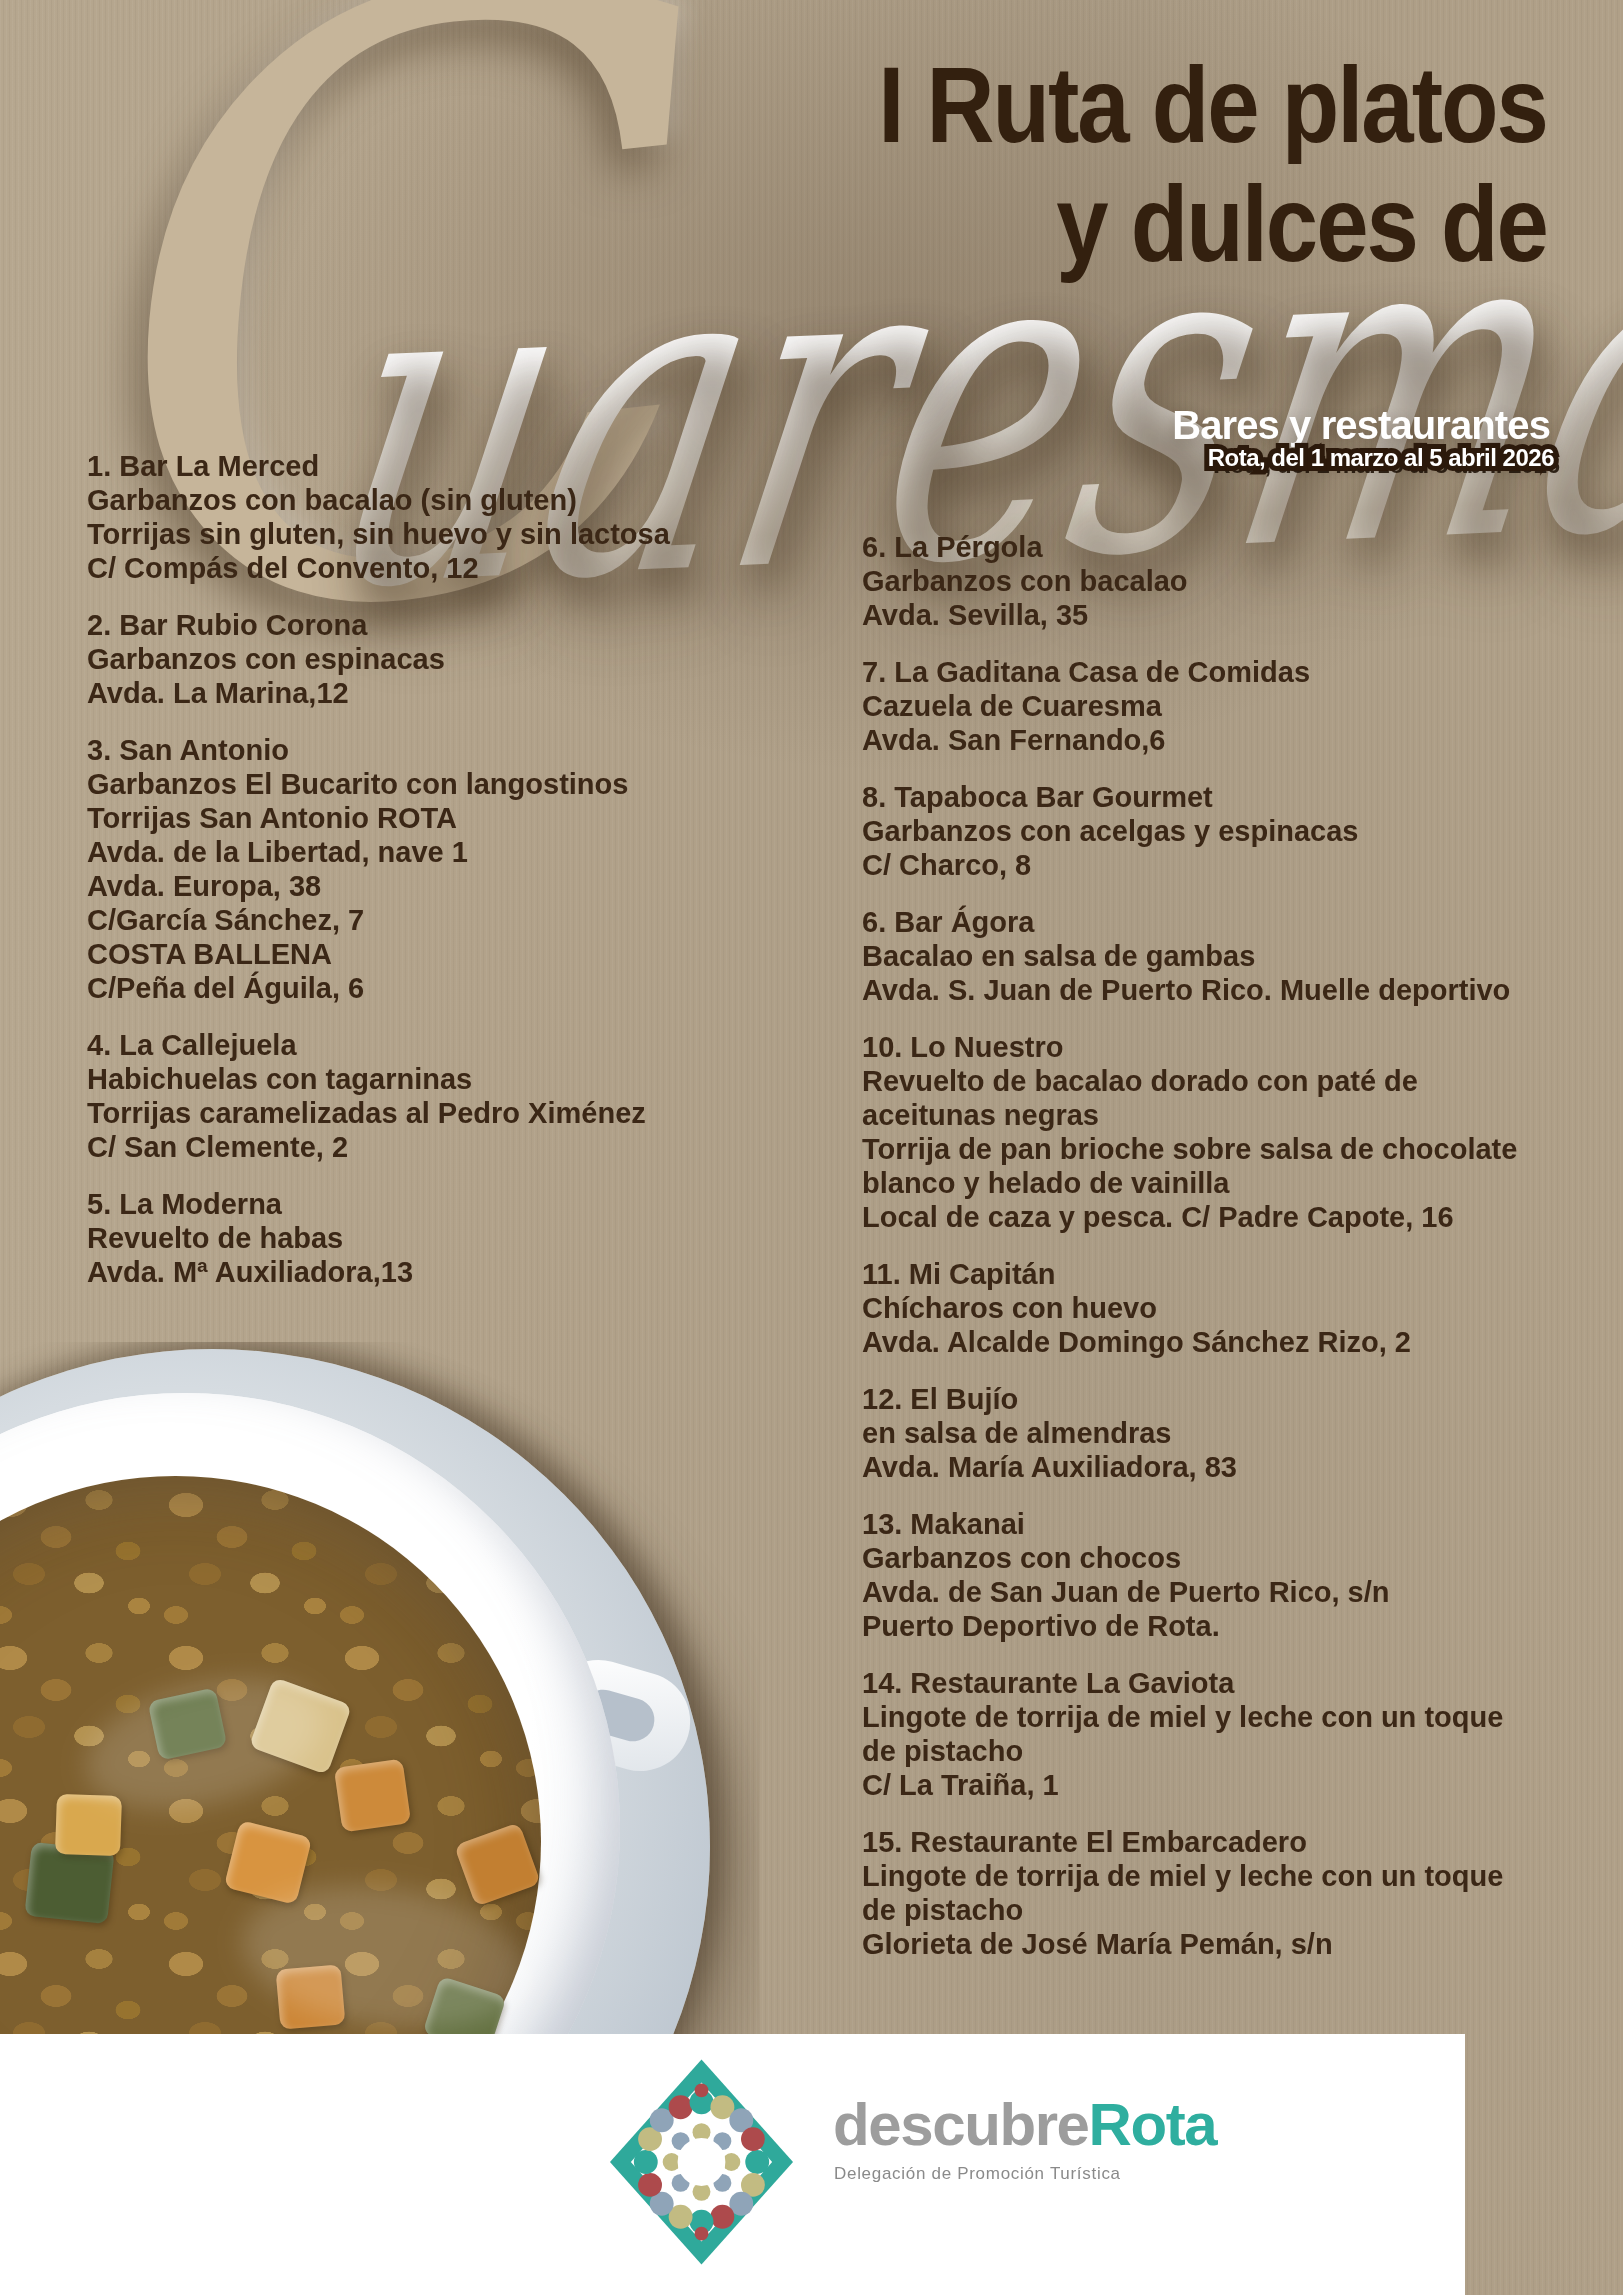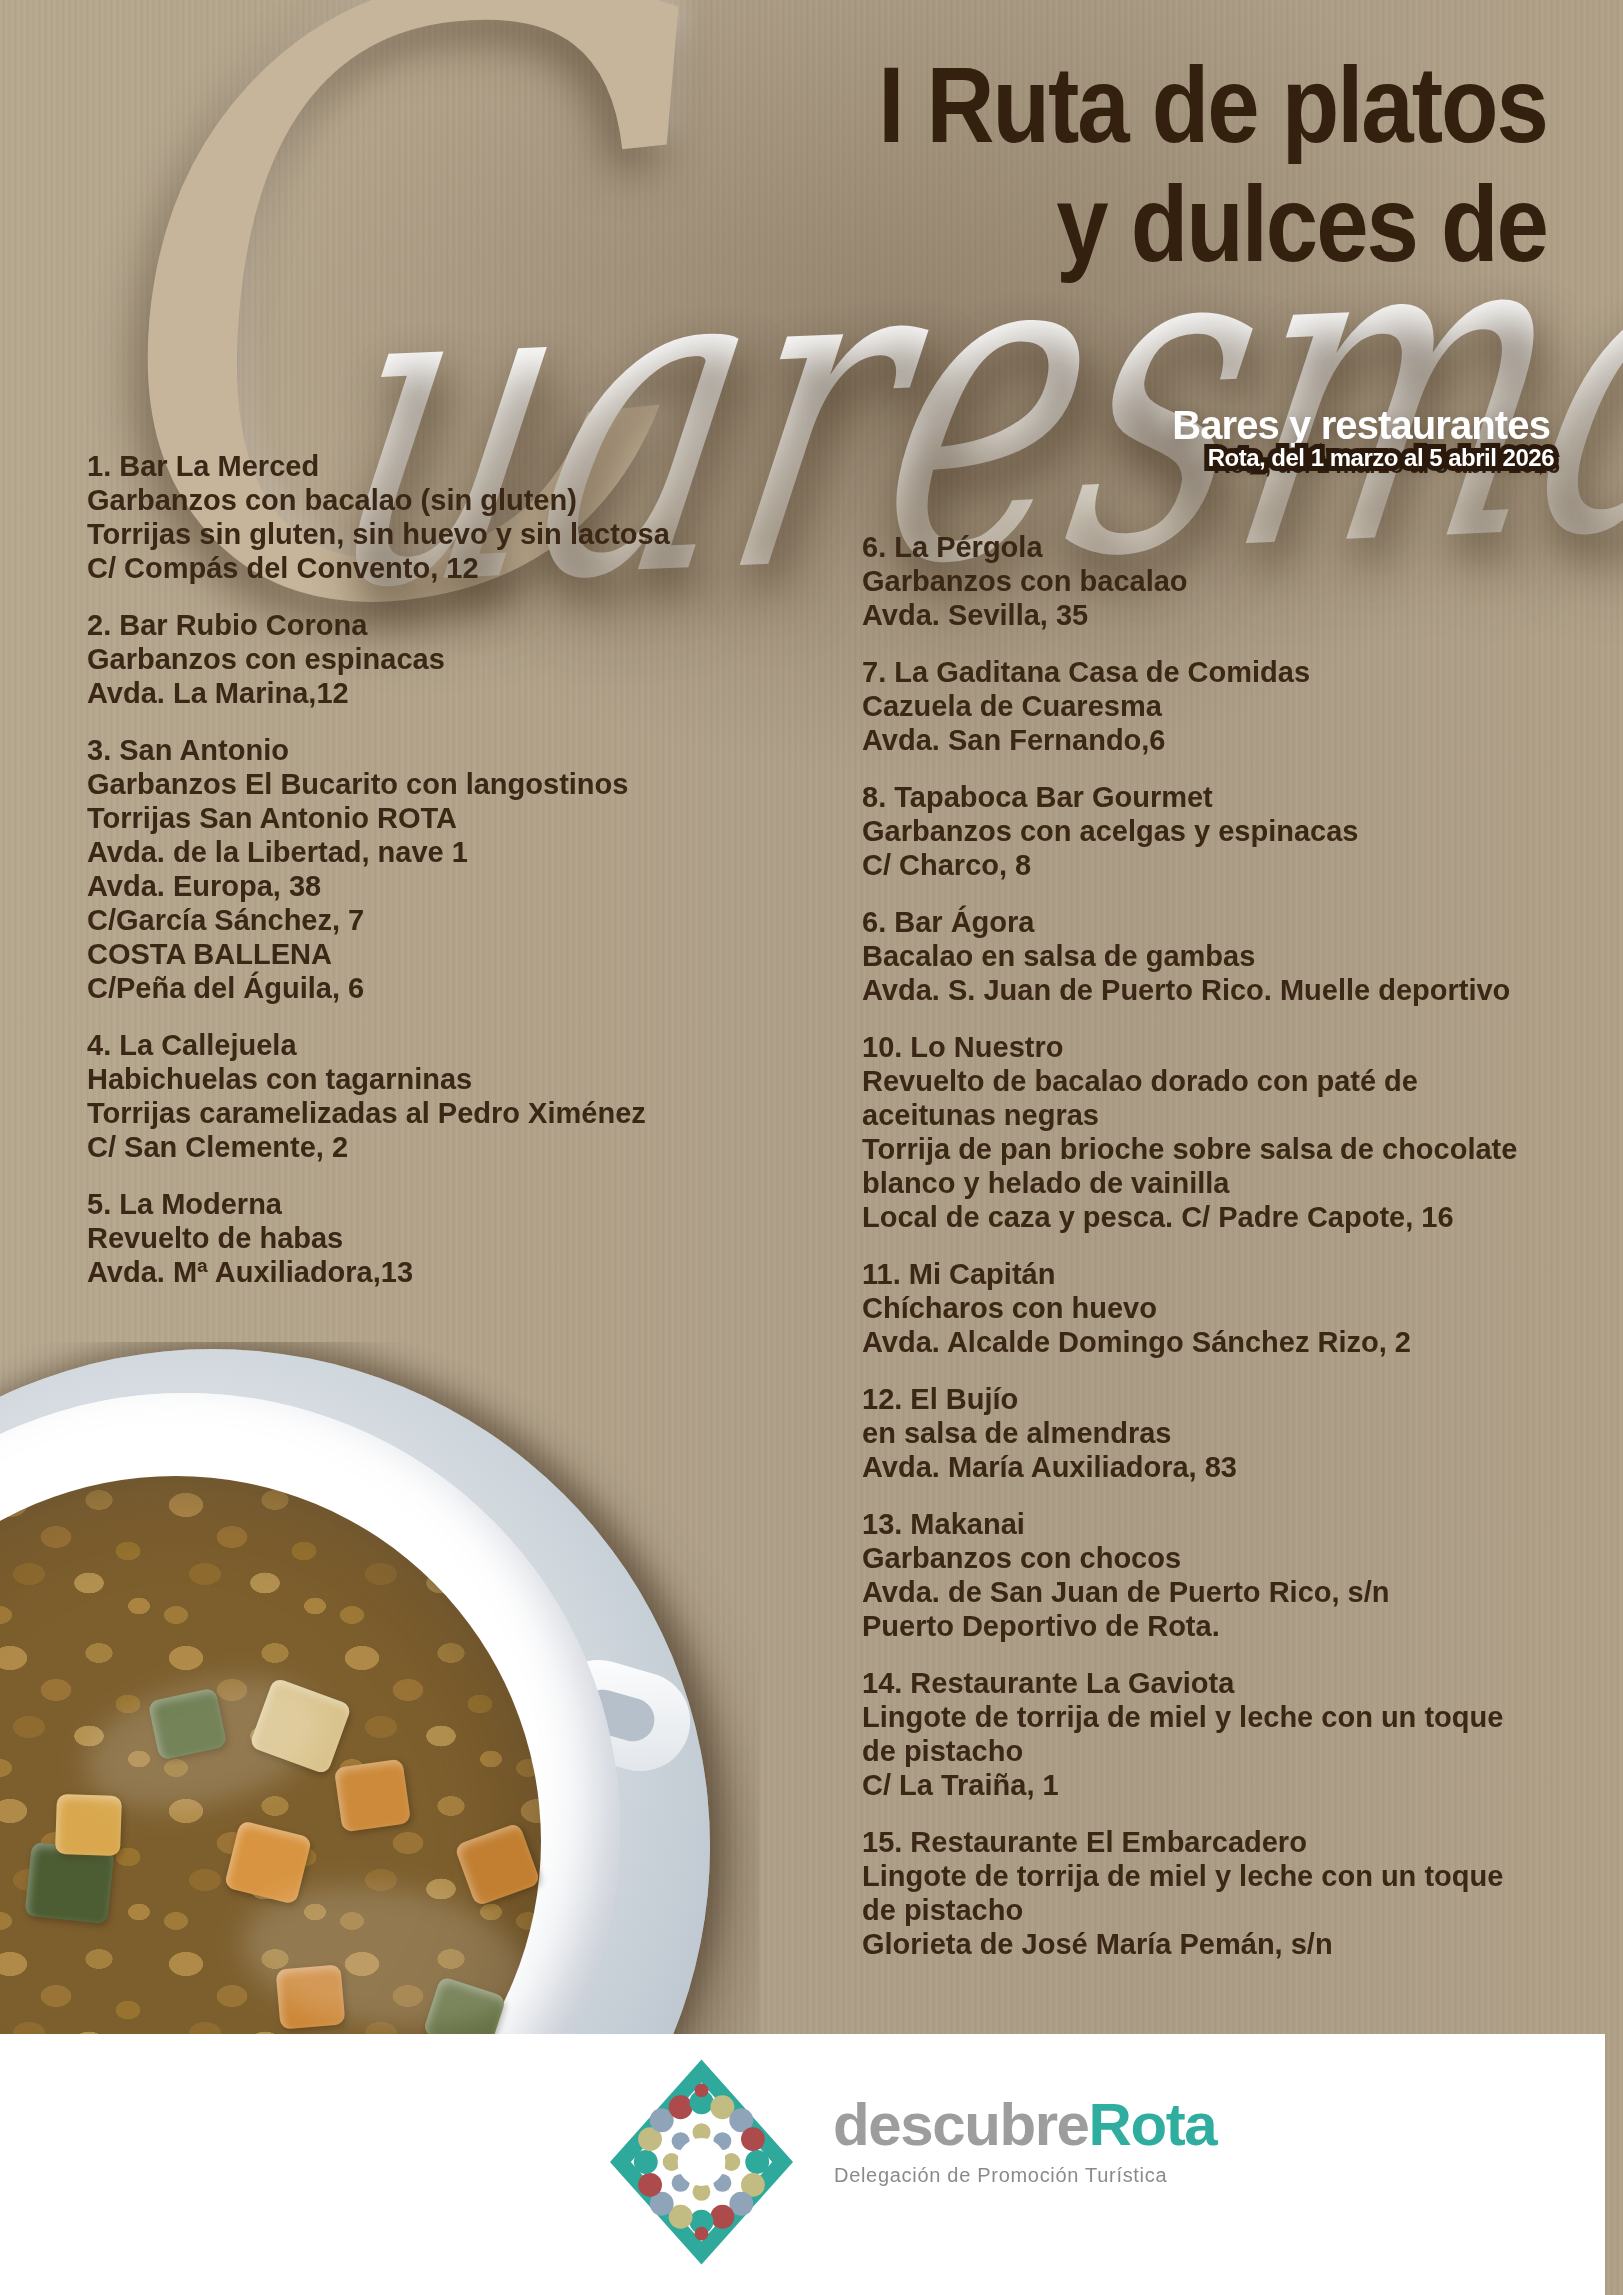--- a/index.html
+++ b/index.html
@@ -75,26 +75,26 @@
       radial-gradient(ellipse 25px 17.6px at 103px 107px,#b3914f 58%, rgba(0,0,0,0) 60%),
       radial-gradient(ellipse 21px 15.7px at 142px 75px,#97732f 58%, rgba(0,0,0,0) 60%),
       radial-gradient(ellipse 18.5px 14px at 153px 130px,#aa8440 58%, rgba(0,0,0,0) 60%),
       radial-gradient(ellipse 20.4px 15px at 14px 139px, #a07a38 58%, rgba(0,0,0,0) 60%);
     background-size:176px 153px;
     box-shadow:inset 0 0 88px rgba(66,44,14,.6), inset 0 23px 51px rgba(255,255,255,.10);
   }
   .chunk{position:absolute;border-radius:10.2px;box-shadow:inset 2.8px 3.7px 8.3px rgba(255,255,255,.35), 1.9px 2.8px 6.5px rgba(50,32,8,.35);}
   .shine{position:absolute;border-radius:50%;background:rgba(255,255,255,.16);filter:blur(13px);}
   
-  .footer{position:absolute;left:0;top:2034px;width:1605px;height:262px;background:#ffffff;z-index:6;}
+  .footer{position:absolute;left:0;top:2034px;width:1465px;height:262px;background:#ffffff;z-index:6;}
   .logo-svg{position:absolute;left:602px;top:21px;width:199px;height:215px;}
   .brand{position:absolute;left:833px;top:56px;font-weight:bold;font-size:60px;letter-spacing:-1.4px;white-space:nowrap;}
   .brand .gray{color:#9d9d9d;}
   .brand .teal{color:#2fae9f;}
-  .tagline{position:absolute;left:834px;top:130px;font-size:20px;color:#8a8a8a;letter-spacing:0.7px;white-space:nowrap;}
+  .tagline{position:absolute;left:834px;top:130px;font-size:17px;color:#8a8a8a;letter-spacing:0.7px;white-space:nowrap;}
 </style>
 </head>
 <body>
 
 <div class="page">
 
   <div class="script-c">C</div>
   <div class="script-rest">uaresma</div>
 
   <div class="title-block">

